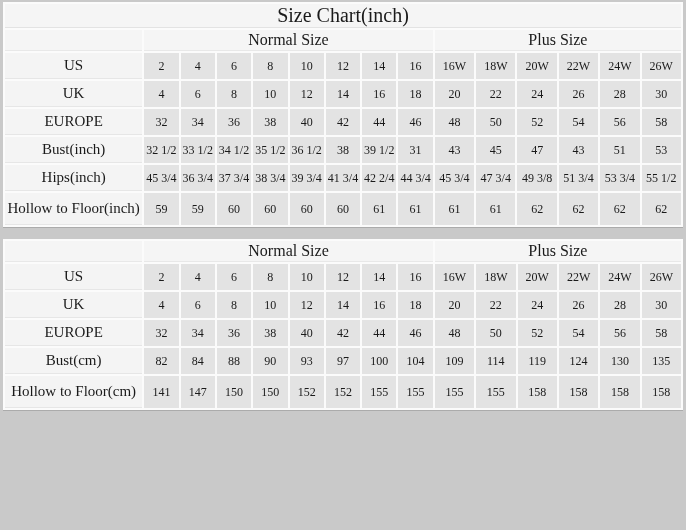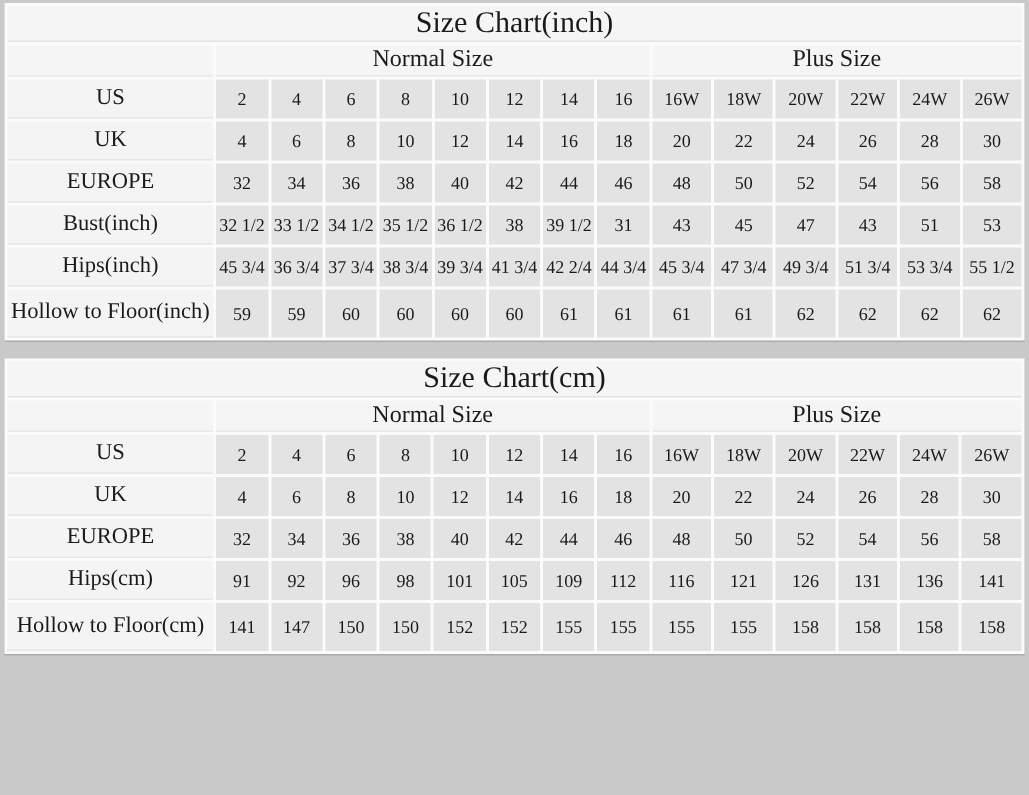--- a/index.html
+++ b/index.html
@@ -160,21 +160,21 @@
           <td class="data-cell">45 3/4</td>
           <td class="data-cell">36 3/4</td>
           <td class="data-cell">37 3/4</td>
           <td class="data-cell">38 3/4</td>
           <td class="data-cell">39 3/4</td>
           <td class="data-cell">41 3/4</td>
           <td class="data-cell">42 2/4</td>
           <td class="data-cell">44 3/4</td>
           <td class="data-cell">45 3/4</td>
           <td class="data-cell">47 3/4</td>
-          <td class="data-cell">49 3/4</td>
+          <td class="data-cell">49 3/8</td>
           <td class="data-cell">51 3/4</td>
           <td class="data-cell">53 3/4</td>
           <td class="data-cell">55 1/2</td>
         </tr>
         <tr class="data-row">
           <td class="label-cell">Hollow to Floor(inch)</td>
           <td class="data-cell">59</td>
           <td class="data-cell">59</td>
           <td class="data-cell">60</td>
           <td class="data-cell">60</td>
@@ -204,23 +204,20 @@
         <col class="c-n">
         <col class="c-n">
       <col class="c-p">
         <col class="c-p">
         <col class="c-p">
         <col class="c-p">
       <col class="c-p">
         <col class="c-p">
     </colgroup>
     <tbody>
-      <tr>
-        <td colspan="15" class="title-cell">Size Chart(cm)</td>
-      </tr>
       <tr class="group-row">
         <td></td>
         <td colspan="8">Normal Size</td>
         <td colspan="6">Plus Size</td>
       </tr>
     <tr class="data-row">
           <td class="label-cell">US</td>
           <td class="data-cell">2</td>
           <td class="data-cell">4</td>
           <td class="data-cell">6</td>
@@ -264,35 +261,35 @@
           <td class="data-cell">44</td>
           <td class="data-cell">46</td>
           <td class="data-cell">48</td>
           <td class="data-cell">50</td>
           <td class="data-cell">52</td>
           <td class="data-cell">54</td>
           <td class="data-cell">56</td>
           <td class="data-cell">58</td>
         </tr>
         <tr class="data-row">
-          <td class="label-cell">Hips(cm)</td>
-          <td class="data-cell">91</td>
-          <td class="data-cell">92</td>
-          <td class="data-cell">96</td>
-          <td class="data-cell">98</td>
-          <td class="data-cell">101</td>
-          <td class="data-cell">105</td>
+          <td class="label-cell">Bust(cm)</td>
+          <td class="data-cell">82</td>
+          <td class="data-cell">84</td>
+          <td class="data-cell">88</td>
+          <td class="data-cell">90</td>
+          <td class="data-cell">93</td>
+          <td class="data-cell">97</td>
+          <td class="data-cell">100</td>
+          <td class="data-cell">104</td>
           <td class="data-cell">109</td>
-          <td class="data-cell">112</td>
-          <td class="data-cell">116</td>
-          <td class="data-cell">121</td>
-          <td class="data-cell">126</td>
-          <td class="data-cell">131</td>
-          <td class="data-cell">136</td>
-          <td class="data-cell">141</td>
+          <td class="data-cell">114</td>
+          <td class="data-cell">119</td>
+          <td class="data-cell">124</td>
+          <td class="data-cell">130</td>
+          <td class="data-cell">135</td>
         </tr>
         <tr class="data-row">
           <td class="label-cell">Hollow to Floor(cm)</td>
           <td class="data-cell">141</td>
           <td class="data-cell">147</td>
           <td class="data-cell">150</td>
           <td class="data-cell">150</td>
           <td class="data-cell">152</td>
           <td class="data-cell">152</td>
           <td class="data-cell">155</td>

